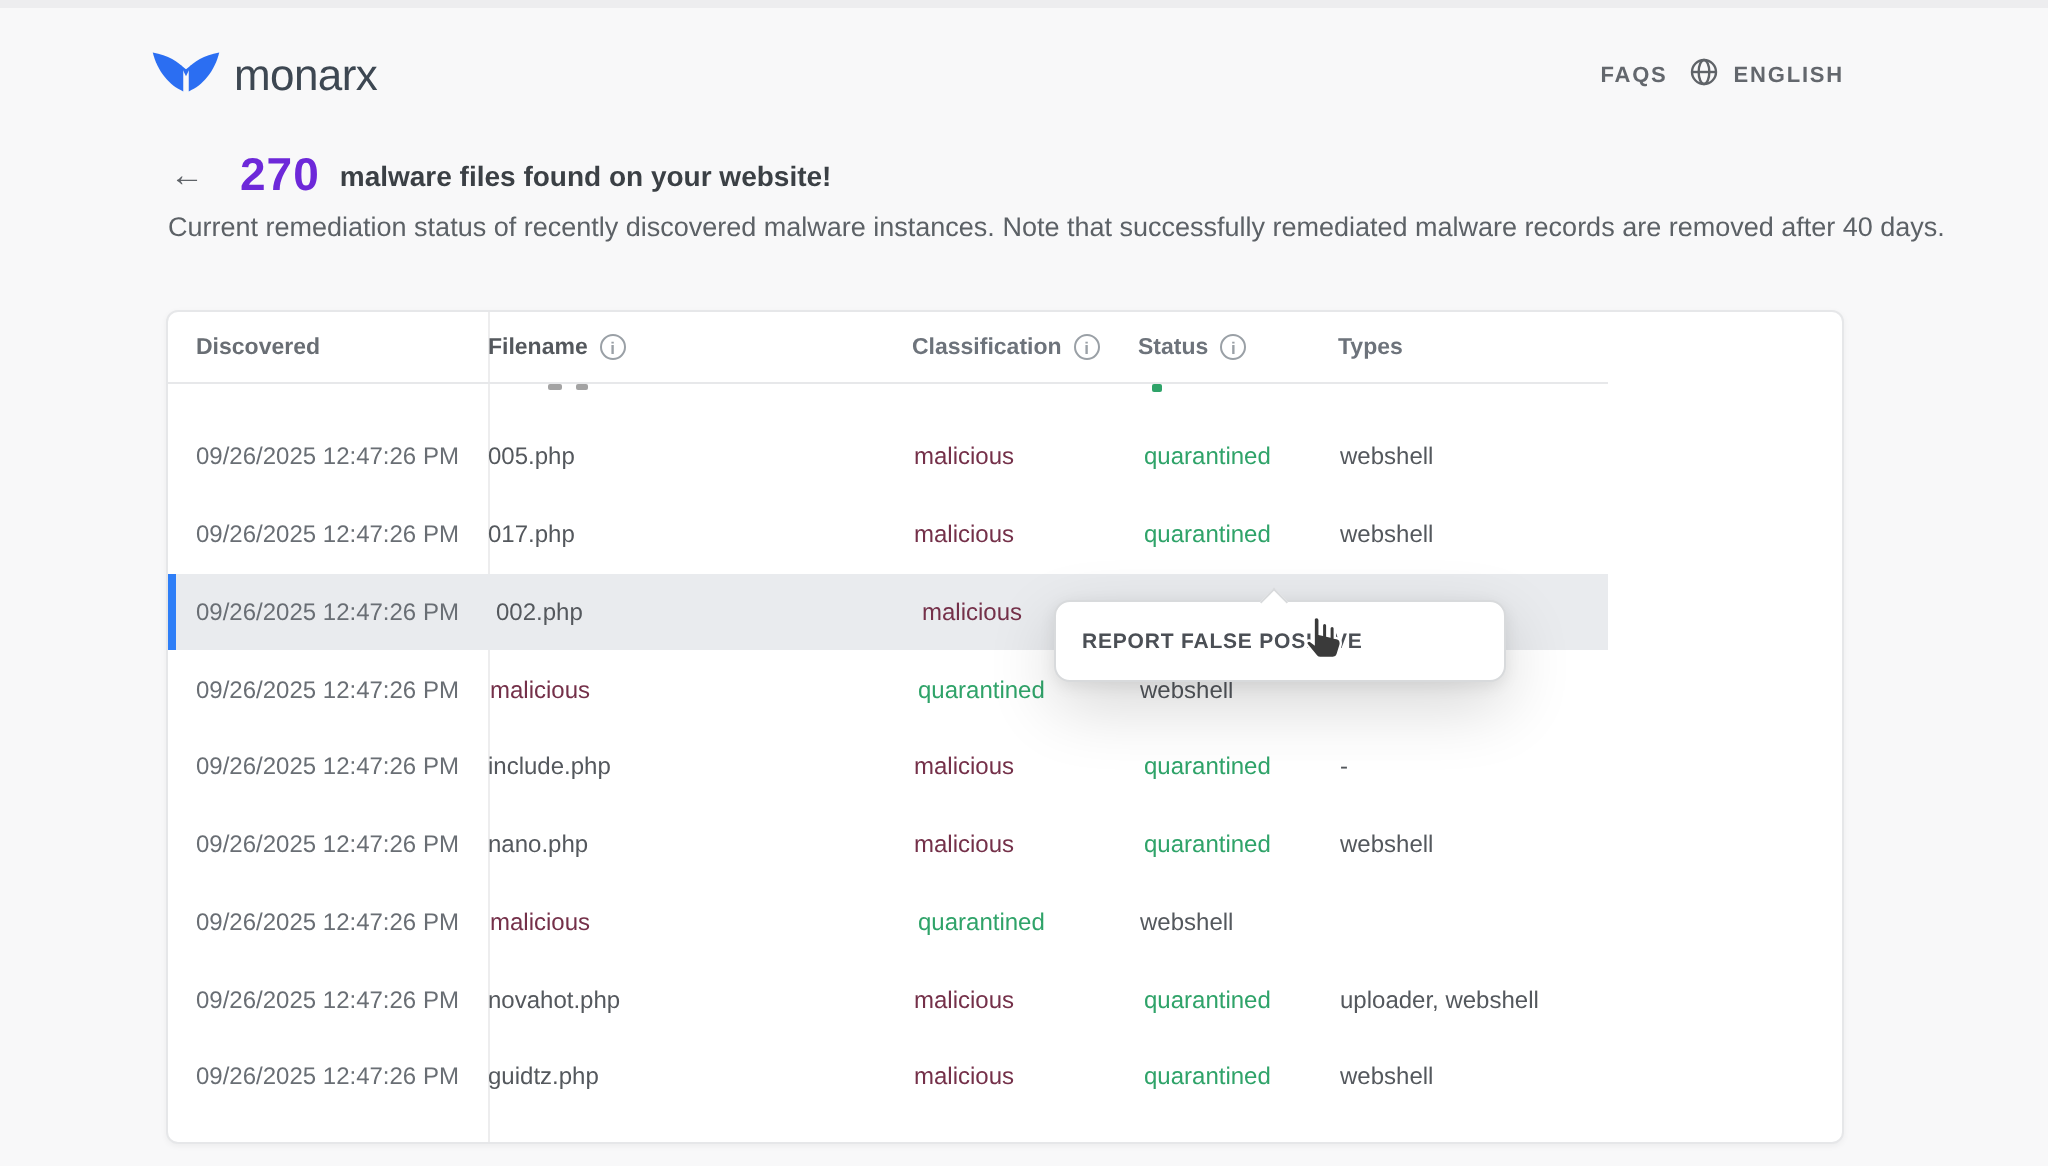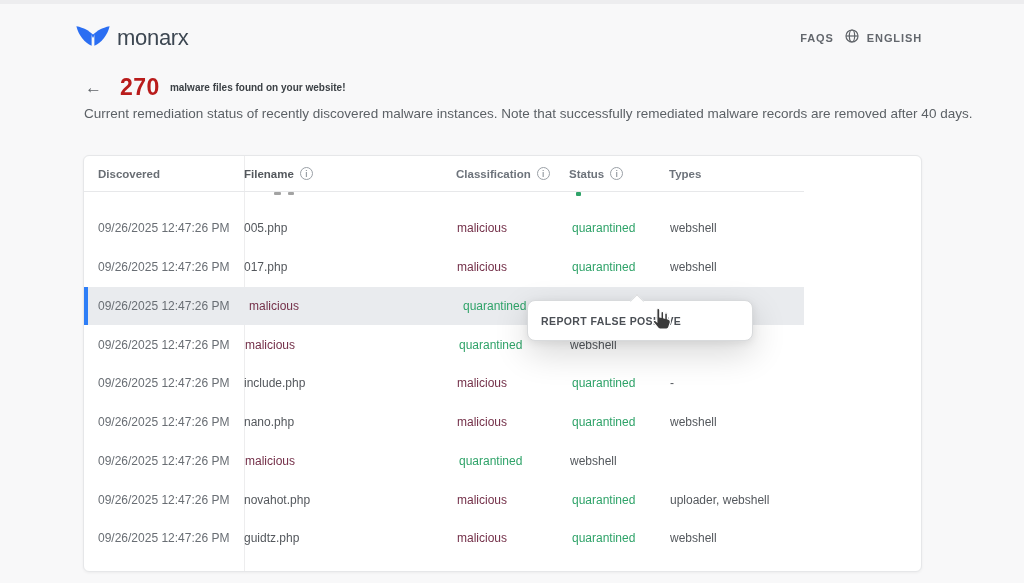--- a/index.html
+++ b/index.html
@@ -19,22 +19,22 @@
   }
   .brand { display:flex; align-items:center; gap:6px; }
   .brand-name { font-size:22px; font-weight:500; color:#3d4752; letter-spacing:-0.3px; }
   .header-nav { margin-left:auto; display:flex; align-items:center; gap:10px; }
   .nav-link { font-size:11px; font-weight:bold; color:#63676d; letter-spacing:0.9px; cursor:pointer; }
   .lang-switch { display:flex; align-items:center; gap:7px; cursor:pointer; }
 
   
   .title-row { position:absolute; top:74px; left:85px; display:flex; align-items:center; }
   .back-arrow { font-size:17px; color:#5f6368; cursor:pointer; line-height:1; }
-  .count { font-size:23px; font-weight:bold; color:#b91c1c; margin-left:18px; letter-spacing:0.5px; }
-  .headline { font-size:10px; font-weight:bold; color:#3b4045; margin-left:10px; }
+  .count { font-size:23px; font-weight:bold; color:#6d28d9; margin-left:18px; letter-spacing:0.5px; }
+  .headline { font-size:14px; font-weight:bold; color:#3b4045; margin-left:10px; }
   .description { position:absolute; top:106px; left:84px; font-size:13.5px; color:#5c6166; }
 
   
   .card {
     position:absolute; left:83px; top:138px; width:839px; height:417px;
     background:#fff; border:1px solid #e6e7e9; border-radius:6px;
     box-shadow:0 1px 3px rgba(0,0,0,0.05);
     margin-top:17px;
   }
   .v-divider { position:absolute; left:160px; top:0; bottom:0; width:1px; background:#ededee; }
@@ -169,20 +169,21 @@
     <div class="cell c-file"><span>017.php</span></div>
     <div class="cell c-class"><span>malicious</span></div>
     <div class="cell c-status">
       <span>quarantined</span>
       
     </div>
     <div class="cell c-types"><span>webshell</span></div>
   </div>
         <div class="trow highlighted">
     <div class="cell c-disc"><span>09/26/2025 12:47:26 PM</span></div>
+    <div class="cell c-file"><span>002.php</span></div>
     <div class="cell c-class"><span>malicious</span></div>
     <div class="cell c-status">
       <span>quarantined</span>
       <span class="menu-dots">⋮</span>
     </div>
     <div class="cell c-types"><span>webshell</span></div>
   </div>
         <div class="trow">
     <div class="cell c-disc"><span>09/26/2025 12:47:26 PM</span></div>
     <div class="cell c-class"><span>malicious</span></div>

